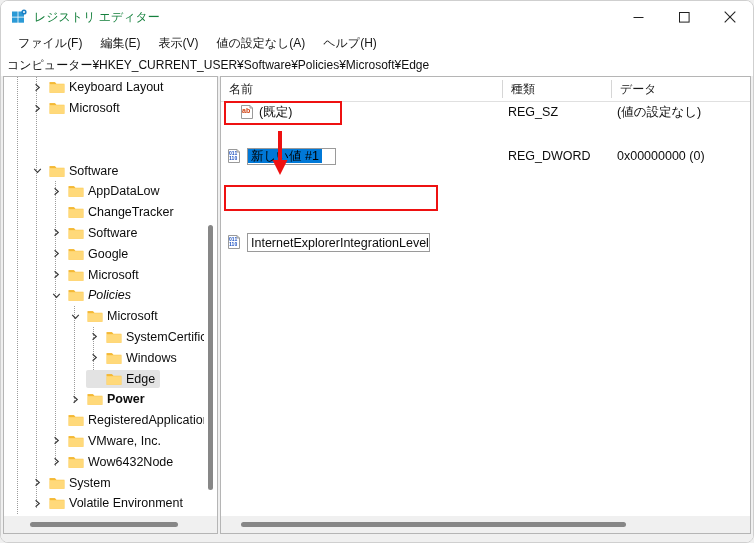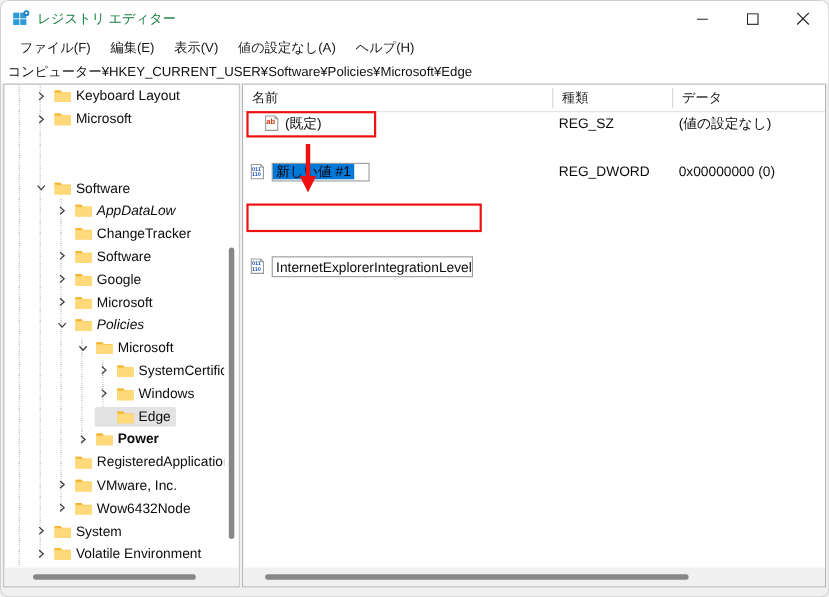--- a/index.html
+++ b/index.html
@@ -266,21 +266,21 @@
                 </svg>
               </span>
               <span class="folder"><svg width="16" height="14" viewBox="0 0 16 14">
                   <path d="M0.6 2.2 h5.3 l1.5 1.6 h8.0 v9.0 h-14.8 z" fill="#fcc54a"></path>
                   <path d="M0.6 4.3 h14.8 v8.5 h-14.8 z" fill="#ffd97a"></path>
                   <path d="M0.6 2.2 h5.3 l1.5 1.6 h-6.8 z" fill="#f2b52f"></path>
                 </svg></span>
               <span class="tlabel">Software</span>
             </div>
           </div>
-          <div class="trow" style="position: absolute; top: 104px; left: 0px; font-style: italic;">
+          <div class="trow" style="position: absolute; top: 104px; left: 0px;">
             <div class="twrap" style="margin-left: 44px;">
               <span class="chev">
                 <svg width="9" height="9" viewBox="0 0 9 9">
                   <polyline points="2.6,1.2 6.3,4.5 2.6,7.8" fill="none" stroke="#3a3a3a" stroke-width="1.15"></polyline>
                 </svg>
               </span>
               <span class="folder"><svg width="16" height="14" viewBox="0 0 16 14">
                   <path d="M0.6 2.2 h5.3 l1.5 1.6 h8.0 v9.0 h-14.8 z" fill="#fcc54a"></path>
                   <path d="M0.6 4.3 h14.8 v8.5 h-14.8 z" fill="#ffd97a"></path>
                   <path d="M0.6 2.2 h5.3 l1.5 1.6 h-6.8 z" fill="#f2b52f"></path>

